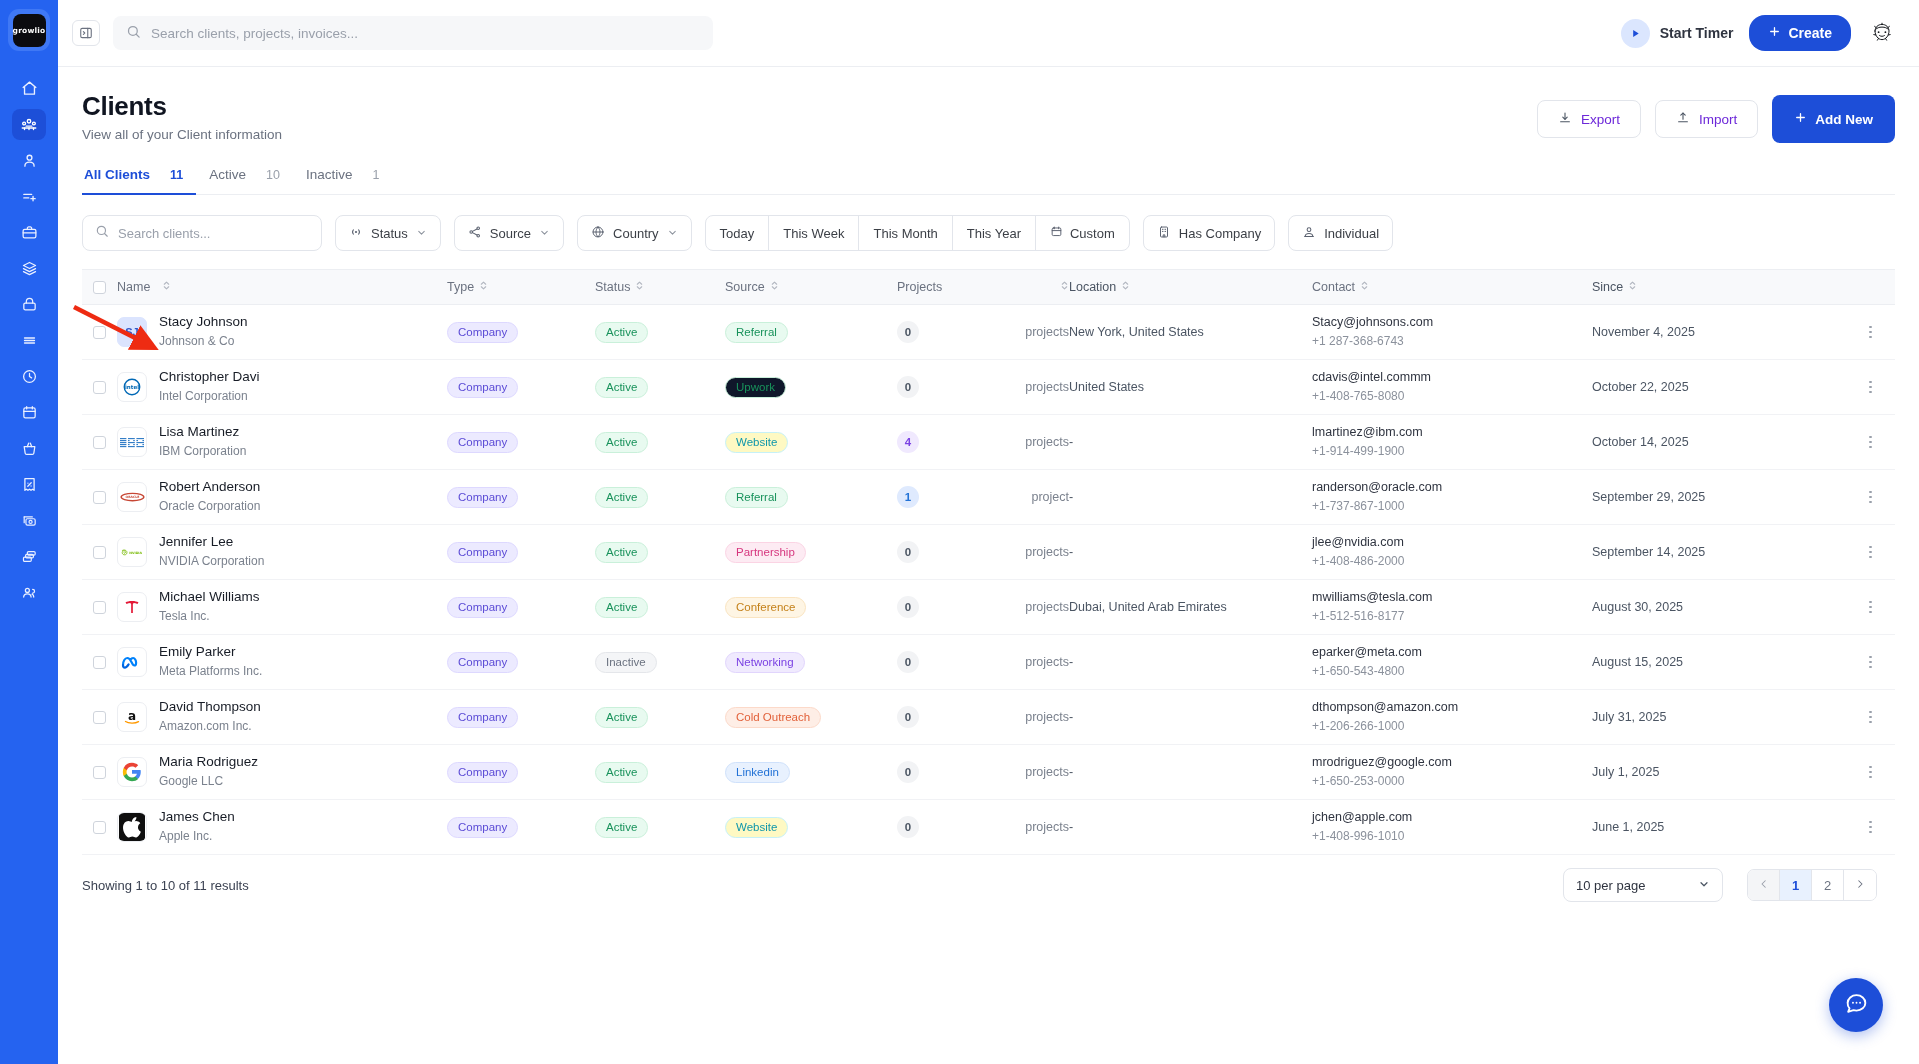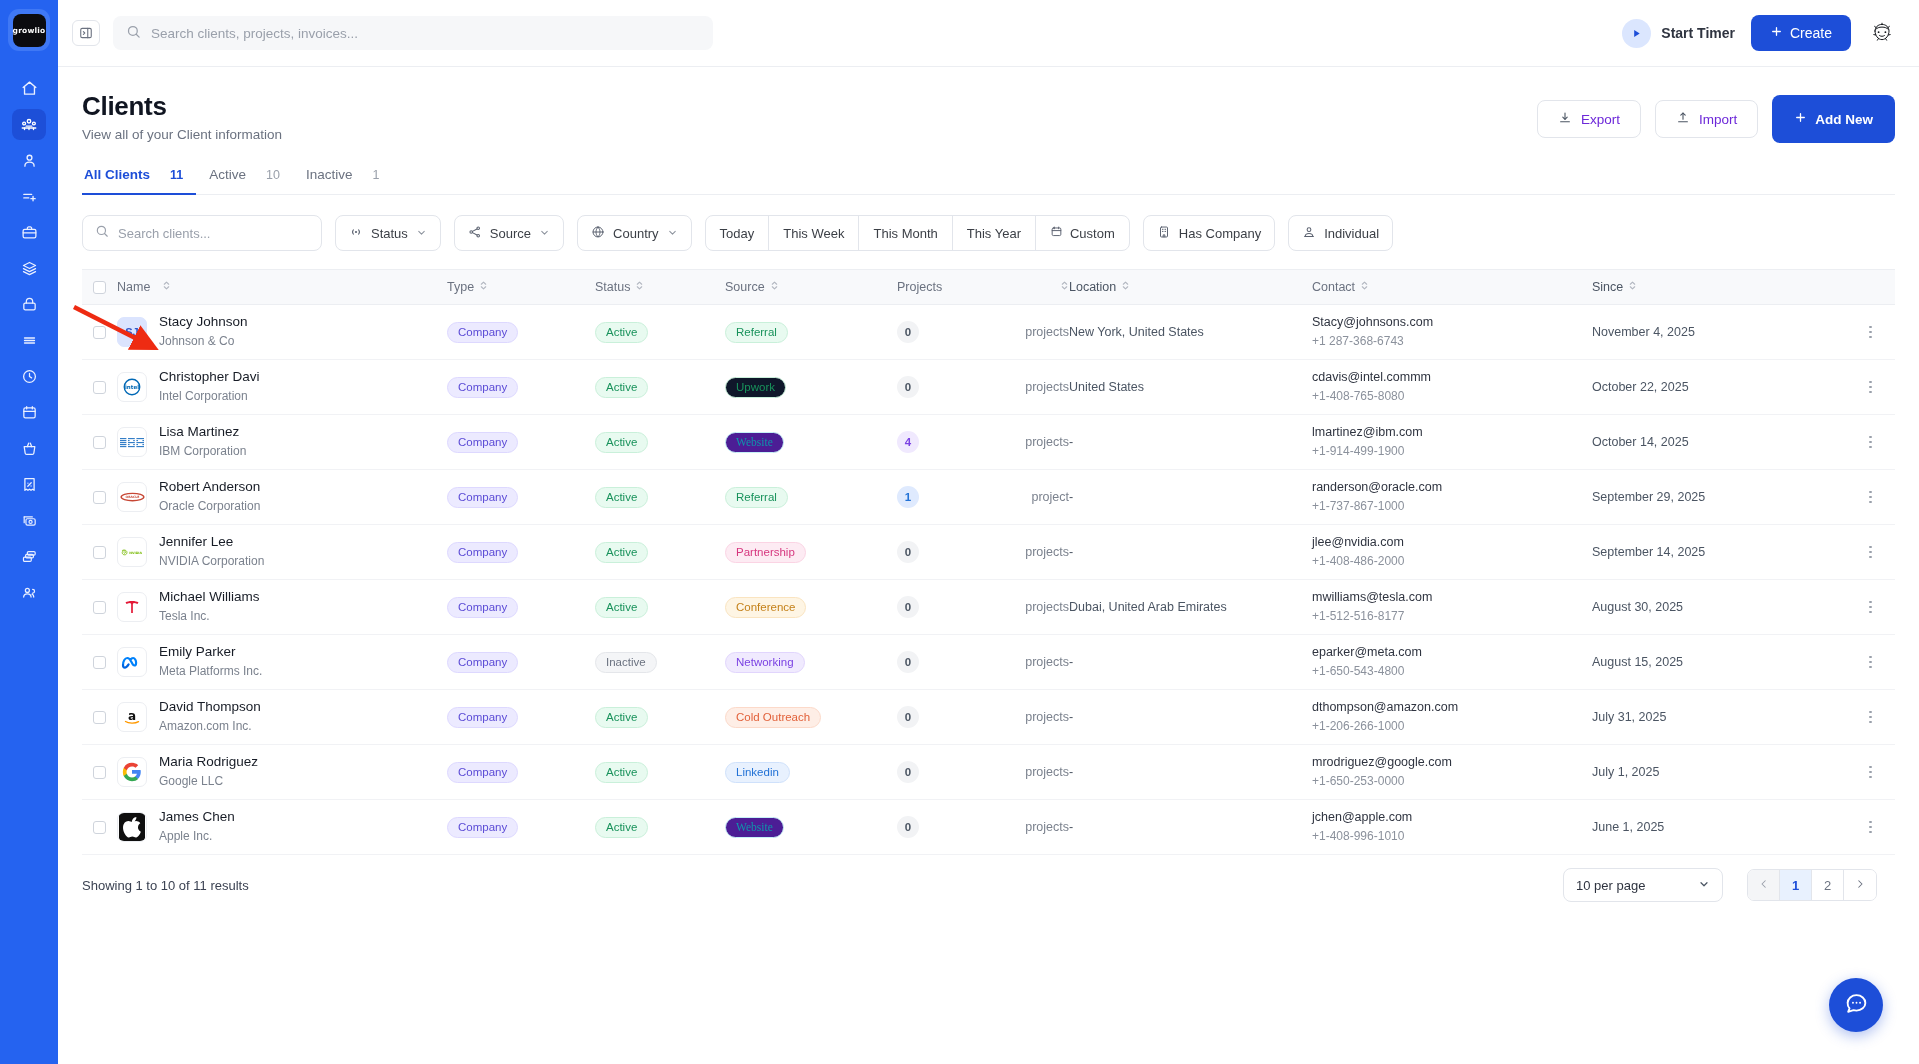--- a/index.html
+++ b/index.html
@@ -71,22 +71,22 @@
   .timer-btn {
     display: flex; align-items: center; gap: 10px; cursor: pointer;
     background: transparent; border: 0; padding: 0;
   }
   .timer-circle {
     width: 29px; height: 29px; border-radius: 50%; background: #dbe6fe;
     display: flex; align-items: center; justify-content: center;
   }
   .timer-label { font-size: 14px; color: #2f3440; font-weight: 600; }
   .create-btn {
-    height: 36px; padding: 0 19px; border-radius: 8px; border: 0;
-    background: #1d4ed8; color: #fff; font-size: 14px; font-weight: 400;
+    height: 36px; padding: 0 19px; border-radius: 16px; border: 0;
+    background: #1d4ed8; color: #fff; font-size: 14px; font-weight: 700;
     display: flex; align-items: center; gap: 7px; cursor: pointer;
     font-family: "Liberation Sans", sans-serif;
   }
   .avatar {
     width: 30px; height: 30px; border-radius: 50%;
     background: #fff; overflow: hidden;
     display: flex; align-items: center; justify-content: center;
     cursor: pointer;
   }
 
@@ -182,21 +182,21 @@
   .badge {
     display: inline-flex; align-items: center; justify-content: center;
     height: 21px; padding: 0 10px; border-radius: 11px;
     font-size: 11.5px; font-weight: 500; border: 1px solid transparent;
   }
   .b-company { background: #eceaff; color: #5b4bd6; border-color: #ddd8ff; }
   .b-active  { background: #e8faf0; color: #18925b; border-color: #c9f0da; }
   .b-inactive{ background: #f4f5f7; color: #6b7280; border-color: #e4e6ea; }
   .b-referral{ background: #e8faf0; color: #18925b; border-color: #c9f0da; }
   .b-upwork  { background: #0f172a; color: #18925b; border-color: #c9f0da; }
-  .b-website { background: #4c1d95; color: #0e96ab; border-color: #c6f1f7; font-family: Liberation Serif, serif; }
+  .b-website { background: #fef9c3; color: #0e96ab; border-color: #c6f1f7; }
   .b-partnership { background: #fdebf3; color: #d6377f; border-color: #fbd4e4; }
   .b-conference  { background: #fef5e4; color: #c4811a; border-color: #fae4c0; }
   .b-networking  { background: #f0eafe; color: #7b42e3; border-color: #e1d5fd; }
   .b-cold        { background: #feeee6; color: #e2613a; border-color: #fcd9c9; }
   .b-linkedin    { background: #e8f1fe; color: #2272d6; border-color: #cfe1fb; }
 
   .pcount {
     width: 22px; height: 22px; border-radius: 50%;
     display: inline-flex; align-items: center; justify-content: center;
     font-size: 11.5px; font-weight: 600; background: #f2f3f5; color: #4b5563;

